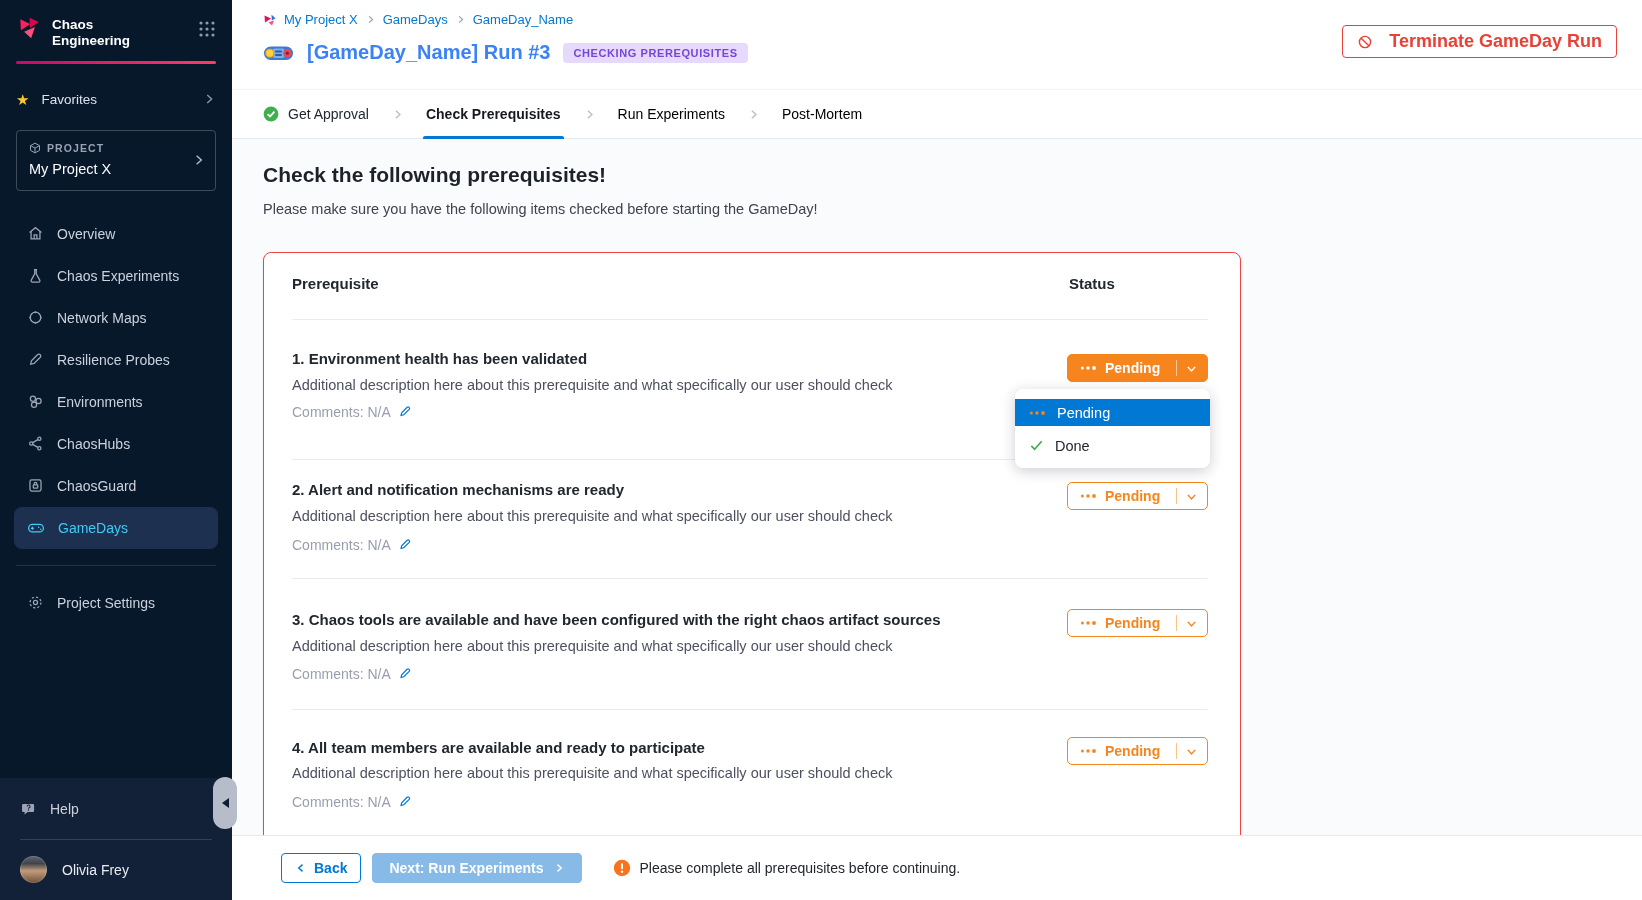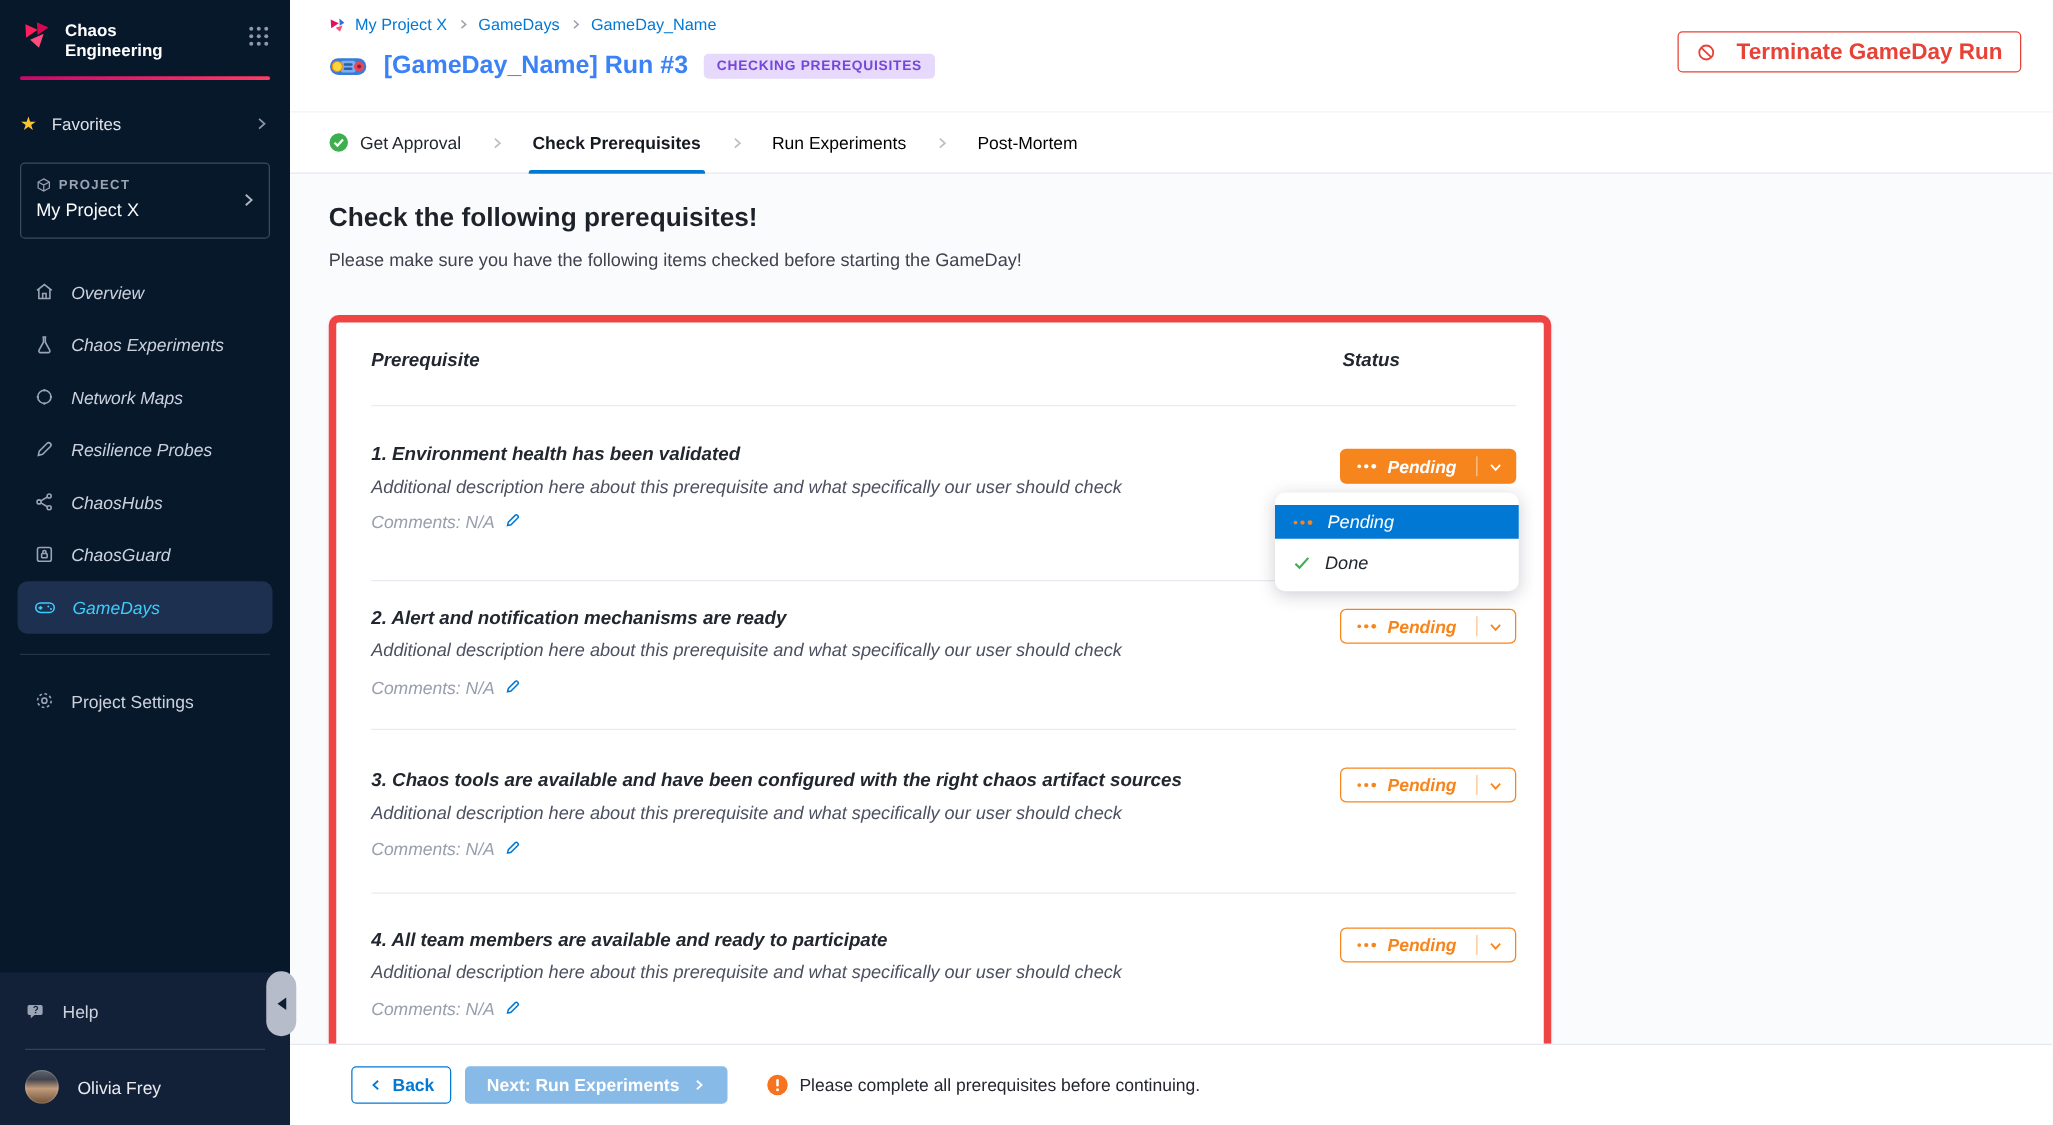--- a/index.html
+++ b/index.html
@@ -14,21 +14,21 @@
   .grid-icon { margin-left:auto; margin-top:5px; cursor:pointer; }
   .brand-rule { height:3px; margin:12px 16px 0; border-radius:2px; background:linear-gradient(90deg,#c9086a,#ff3b66); }
   .fav-row { display:flex; align-items:center; margin-top:28px; padding:0 16px; font-size:13.5px; color:#dfe2e9; }
   .star-glyph { color:#fbc531; font-size:15px; line-height:1; }
   .fav-label { margin-left:12px; }
   .fav-chevron { margin-left:auto; color:#8d96a8; }
   .project-card { margin:23px 16px 0; border:1px solid rgba(255,255,255,.22); border-radius:4px; padding:11px 12px 13px; position:relative; cursor:pointer; }
   .project-label-row { display:flex; align-items:center; gap:6px; font-size:10.5px; font-weight:700; letter-spacing:1.1px; color:#9aa3b4; }
   .project-name { margin-top:7px; font-size:14.5px; color:#fbfcfe; }
   .project-chevron { position:absolute; right:9px; top:50%; transform:translateY(-50%); color:#aeb6c4; }
-  .nav { margin-top:22px;font-style:italic; }
+  .nav { margin-top:22px; }
   .nav-item { display:flex; align-items:center; gap:13px; height:42px; margin:0 14px; padding:0 13px; border-radius:8px; font-size:14px; color:#ccd2dd; cursor:pointer; }
   .nav-item svg { color:#9aa4b5; flex:0 0 auto; }
   .nav-item.selected { background:#1d3050; color:#3ecbf7; }
   .nav-item.selected svg { color:#3ecbf7; }
   .nav-divider { border-top:1px solid rgba(255,255,255,.12); margin:16px 16px; }
   .side-bottom { position:absolute; left:0; right:0; bottom:0; background:#132138; padding-top:10px; }
   .side-bottom .nav-item { margin:0 8px; padding:0 12px; height:42px; }
   .user-divider { border-top:1px solid rgba(255,255,255,.14); margin:9px 20px; }
   .user-row { display:flex; align-items:center; gap:15px; padding:7px 20px 17px; cursor:pointer; }
   .avatar { width:27px; height:27px; border-radius:50%; background:linear-gradient(180deg,#5d6673 0%,#42444c 28%,#c29c7c 55%,#6e5138 100%); box-shadow:inset 0 0 0 1px rgba(255,255,255,.15); }
@@ -52,21 +52,21 @@
   .step-sep { display:flex; align-items:center; padding:0 22px; color:#b9bec9; }
   .step.done  .step-label { color:#22272f; }
   .step.active .step-label { color:#16191f; font-weight:700; }
   .step.active::after { content:""; position:absolute; left:-3px; right:-3px; bottom:-1px; height:3px; background:#0278d5; border-radius:2px 2px 0 0; }
   .step.upcoming .step-label { color:#000000; }
 
   .content { position:relative; height:696px; }
   .content-heading { position:absolute; left:31px; top:24px; font-size:21px; font-weight:700; color:#1d2129; }
   .content-sub { position:absolute; left:31px; top:62px; font-size:14.5px; color:#3f424f; }
 
-  .card { position:absolute; left:31px; top:113px; width:978px; height:610px; background:#fff; border:6px solid #ef4444; border-radius:8px; box-shadow:0 1px 3px rgba(35,38,59,.05);font-style:italic; }
+  .card { position:absolute; left:31px; top:113px; width:978px; height:610px; background:#fff; border:1px solid #ef4444; border-radius:8px; box-shadow:0 1px 3px rgba(35,38,59,.05); }
   .col-head { position:absolute; font-size:15px; font-weight:700; color:#22272f; }
   .col-head.pre { left:28px; top:22px; }
   .col-head.status { left:805px; top:22px; }
   .tdiv { position:absolute; left:28px; width:916px; border-top:1px solid #e9ebf2; }
   .row-title { position:absolute; left:28px; font-size:15px; font-weight:700; color:#22272f; }
   .row-desc { position:absolute; left:28px; font-size:14.5px; color:#4d5060; }
   .row-comments { position:absolute; left:28px; display:flex; align-items:center; gap:7px; font-size:14px; color:#989eae; }
   .edit-icon { cursor:pointer; }
 
   .status-btn { position:absolute; left:803px; width:141px; height:28px; border-radius:5px; display:flex; align-items:center; padding:0 9px 0 12px; gap:8px; font-size:14px; font-weight:700; cursor:pointer; }
@@ -171,20 +171,28 @@
       <span>Network Maps</span>
     </div>
     <div class="nav-item">
       <svg width="17" height="17" viewBox="0 0 20 20" fill="none" stroke="currentColor" stroke-width="1.5">
         <path d="M12.6 4.2 a2.2 2.2 0 0 1 3.1 3.1 L8.3 14.7 l-4 .9 .9-4 Z"></path>
       </svg>
       <span>Resilience Probes</span>
     </div>
     <div class="nav-item">
       <svg width="17" height="17" viewBox="0 0 20 20" fill="none" stroke="currentColor" stroke-width="1.5">
+        <circle cx="7" cy="6.8" r="3"></circle>
+          <circle cx="13.6" cy="9.4" r="3"></circle>
+          <circle cx="8.3" cy="13.8" r="3"></circle>
+      </svg>
+      <span>Environments</span>
+    </div>
+    <div class="nav-item">
+      <svg width="17" height="17" viewBox="0 0 20 20" fill="none" stroke="currentColor" stroke-width="1.5">
         <circle cx="5" cy="10" r="1.9"></circle>
           <circle cx="14.5" cy="4.5" r="1.9"></circle>
           <circle cx="14.5" cy="15.5" r="1.9"></circle>
         <path d="M6.7 9 L12.8 5.4 M6.7 11 L12.8 14.6"></path>
       </svg>
       <span>ChaosHubs</span>
     </div>
     <div class="nav-item">
       <svg width="17" height="17" viewBox="0 0 20 20" fill="none" stroke="currentColor" stroke-width="1.5">
         <rect x="3.5" y="3.5" width="13" height="13" rx="2"></rect>

